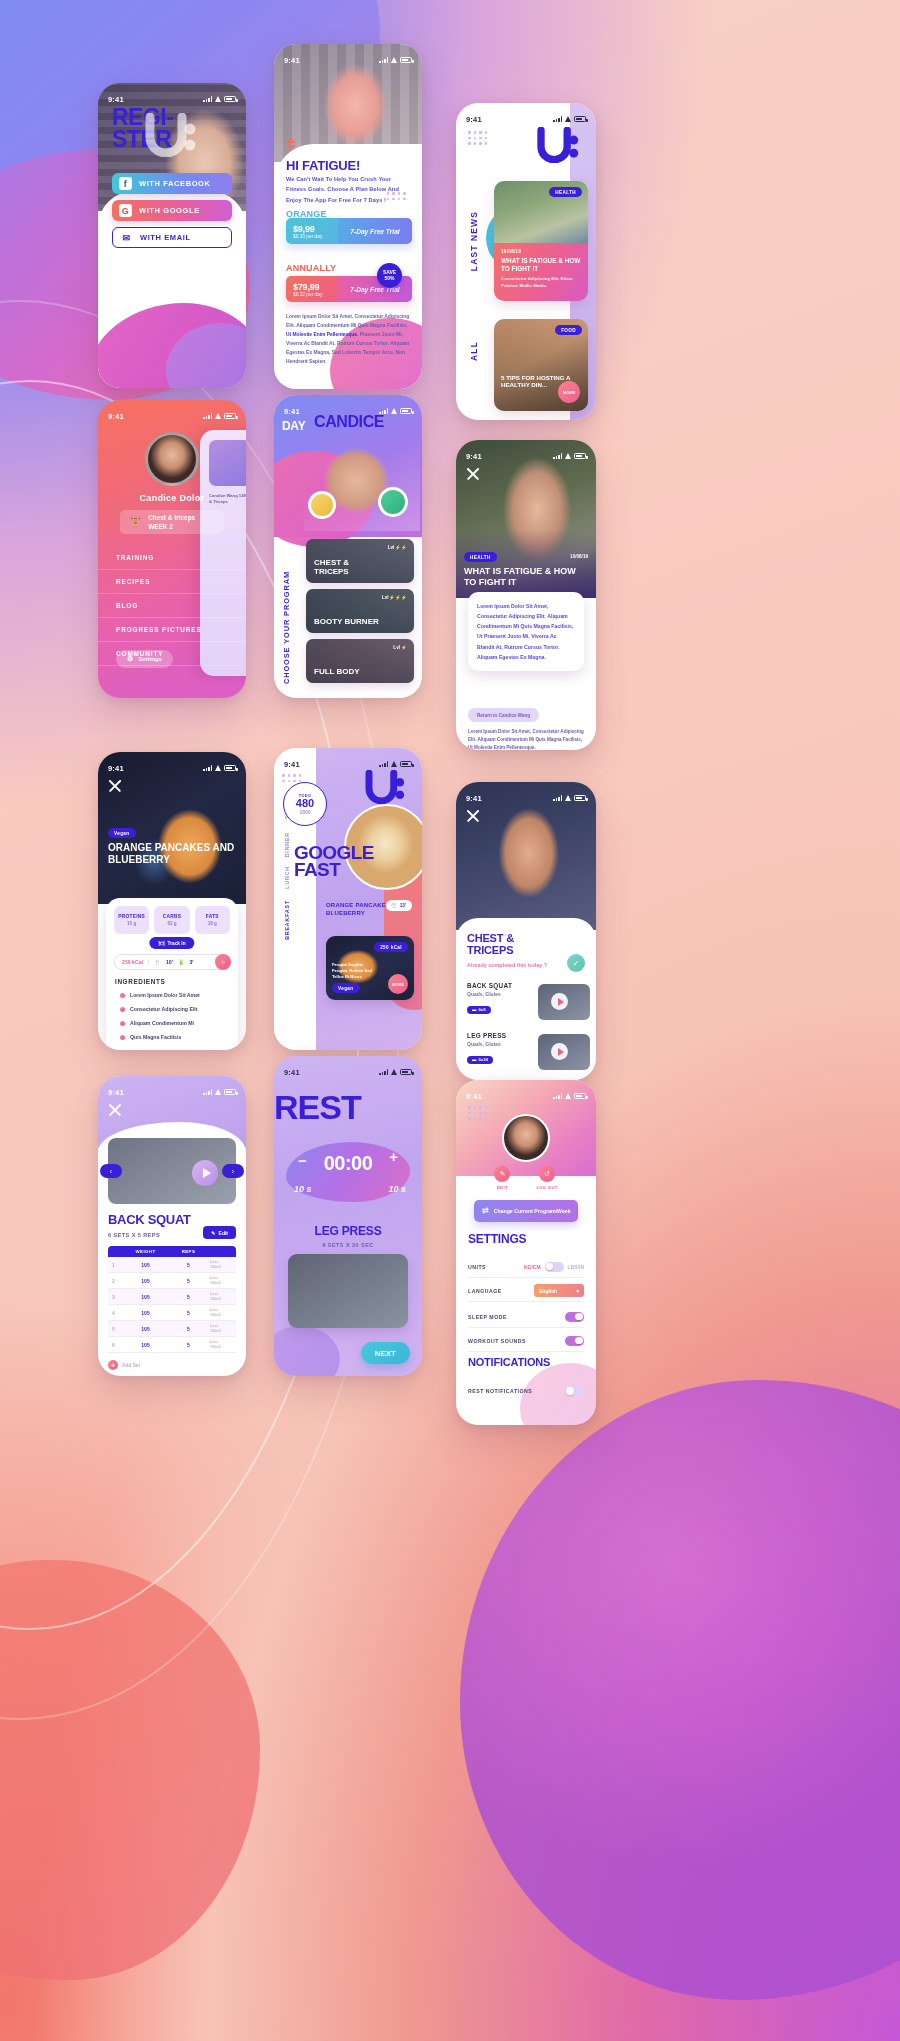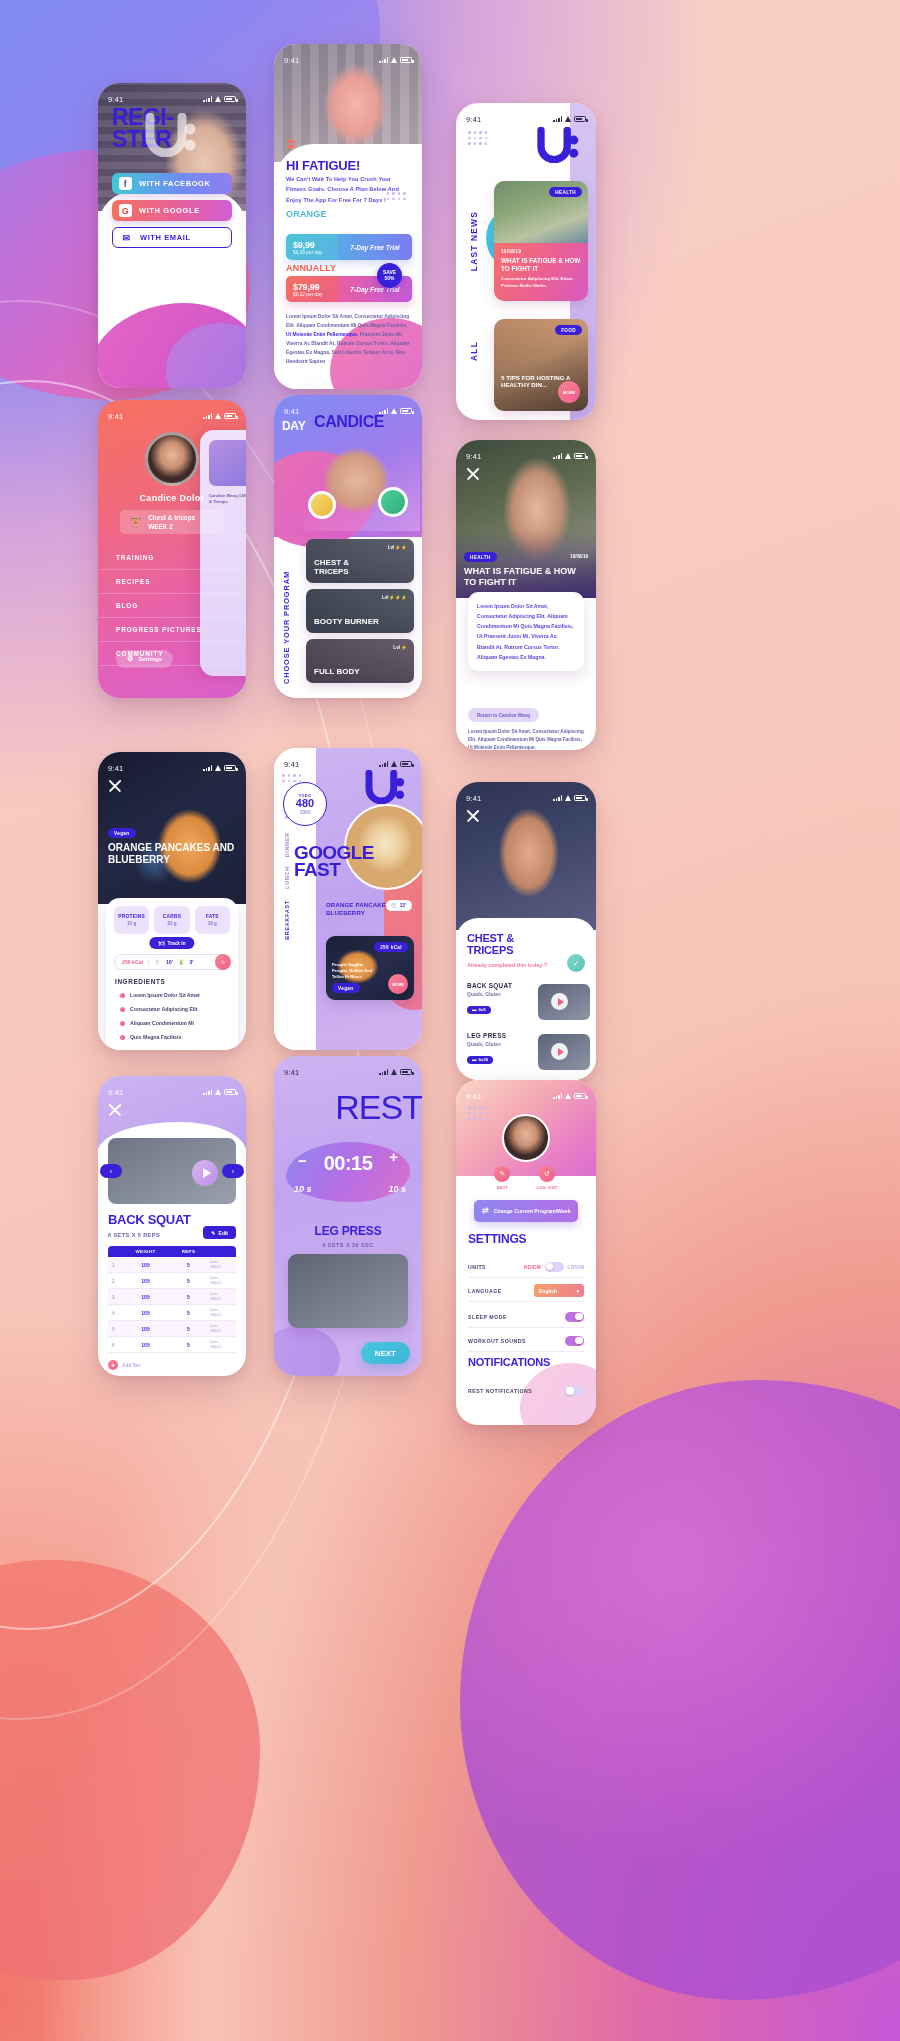--- a/index.html
+++ b/index.html
@@ -51,21 +51,21 @@
 
   
   .phone {
     position:absolute; background:#fff; overflow:hidden;
     border-radius:22px;
     box-shadow: 0 16px 34px rgba(120,60,90,.20), 0 3px 10px rgba(120,60,90,.12);
   }
   .sbar {
     position:absolute; top:0; left:0; right:0; height:20px; z-index:30;
     display:flex; align-items:center; justify-content:space-between;
-    padding:16px 10px; font-size:7.5px; font-weight:400; letter-spacing:.2px;
+    padding:16px 10px; font-size:7.5px; font-weight:700; letter-spacing:.2px;
   }
   .sbar .r { display:flex; align-items:flex-end; gap:2.5px; }
   .bars { display:flex; align-items:flex-end; gap:1px; height:6px; }
   .bars i { width:1.5px; background:currentColor; display:block; border-radius:.5px; }
   .bars i:nth-child(1){height:2px} .bars i:nth-child(2){height:3.2px}
   .bars i:nth-child(3){height:4.4px} .bars i:nth-child(4){height:6px}
   .wifi { width:7px; height:6px; position:relative; }
   .wifi::before{content:"";position:absolute;left:0;bottom:0;width:0;height:0;
     border-left:3.5px solid transparent;border-right:3.5px solid transparent;border-bottom:6px solid currentColor;}
   .batt { width:12px; height:6px; border:1px solid currentColor; border-radius:1.5px; position:relative; }
@@ -145,21 +145,21 @@
   #s2 .lbl.m { top:165px; color:#4ab9d6; }
   #s2 .lbl.a { top:219px; color:#f2604f; }
   .price-row { position:absolute; left:12px; right:10px; height:26px; display:flex; }
   .price-left { width:52px; border-radius:5px 0 0 5px; color:#fff;
     display:flex; flex-direction:column; justify-content:center; padding-left:7px; }
   .price-left b { font-size:9px; font-weight:800; letter-spacing:-.2px; }
   .price-left s { font-size:4.8px; text-decoration:none; opacity:.95; }
   .price-right { flex:1; border-radius:0 5px 5px 0; color:#fff;
     display:flex; align-items:center; justify-content:center;
     font-size:6.6px; font-weight:700; font-style:italic; }
-  #s2 .pm { top:190px; box-shadow:0 4px 8px rgba(90,120,220,.25); }
+  #s2 .pm { top:174px; box-shadow:0 4px 8px rgba(90,120,220,.25); }
   #s2 .pm .price-left { background:linear-gradient(135deg,#4cc4d8,#58b4e2); }
   #s2 .pm .price-right{ background:linear-gradient(90deg,#5aa8e8,#7b7df0); }
   #s2 .pa { top:232px; box-shadow:0 4px 8px rgba(200,80,160,.25); }
   #s2 .pa .price-left { background:linear-gradient(135deg,#f4705f,#ee5f86); }
   #s2 .pa .price-right{ background:linear-gradient(90deg,#e85fa4,#c25ad8); }
   #s2 .save { position:absolute; right:20px; top:219px; width:25px; height:25px; border-radius:50%;
     background:#3a1fd8; color:#fff; font-size:5px; font-weight:800; line-height:1.15;
     display:flex; align-items:center; justify-content:center; text-align:center; z-index:14;
     box-shadow:0 3px 7px rgba(58,31,216,.35); }
   #s2 .lorem { position:absolute; left:12px; right:10px; top:268px;
@@ -424,22 +424,22 @@
   #s10 .add { position:absolute; left:10px; bottom:6px; display:flex; align-items:center; gap:4px;
       font-size:4.8px; font-weight:700; color:#b9a9e4; }
   #s10 .add .pl { width:10px; height:10px; border-radius:50%;
       background:linear-gradient(135deg,#f9838f,#ee5f8d); color:#fff; font-size:7px;
       display:flex; align-items:center; justify-content:center; }
   #s10 .close-x::before,#s10 .close-x::after{ background:#fff; }
 
   
   #s11 { left:274px; top:1056px; width:148px; height:320px;
       background:linear-gradient(170deg,#cdb4f2 0%,#c0a5ef 40%,#d2b2f1 100%); }
-  #s11 .rest { position:absolute; left:0; right:0; top:34px; text-align:right;
-      font-size:34px; font-weight:400; color:#3a1fd8; letter-spacing:-1px; line-height:1; }
+  #s11 .rest { position:absolute; left:0; right:0; top:34px; text-align:left;
+      font-size:34px; font-weight:700; color:#3a1fd8; letter-spacing:-1px; line-height:1; }
   #s11 .blob { position:absolute; left:12px; top:86px; width:124px; height:60px;
       border-radius:52% 48% 46% 54% / 58% 48% 52% 42%;
       background:linear-gradient(120deg,#8f86f0 0%,#b56fe6 50%,#d96fc8 100%); }
   #s11 .tm { position:absolute; left:0; right:0; top:96px; text-align:center;
       font-size:20px; font-weight:800; color:#fff; letter-spacing:-.5px; }
   #s11 .mn { position:absolute; left:20px; top:128px; color:#fff; font-size:9px; font-weight:800; font-style:italic; }
   #s11 .pl { position:absolute; right:24px; top:92px; color:#fff; font-size:15px; font-weight:800; }
   #s11 .pls { position:absolute; right:16px; top:128px; color:#fff; font-size:9px; font-weight:800; font-style:italic; }
   #s11 .mns { position:absolute; left:24px; top:96px; color:#fff; font-size:15px; font-weight:800; }
   #s11 .h { position:absolute; left:0; right:0; top:168px; text-align:center;
@@ -1048,21 +1048,21 @@
           <i></i>
           <i></i>
         </span>
       <span class="wifi"></span>
       <span class="batt"></span>
     </span>
   </div>
   <div class="rest">REST</div>
   <div class="blob"></div>
   <div class="mns">−</div>
-  <div class="tm">00:15</div>
+  <div class="tm">00:00</div>
   <div class="pl">+</div>
   <div class="mn">10 s</div>
   <div class="pls">10 s</div>
   <div class="h">LEG PRESS</div>
   <div class="sub">6 SETS X 30 SEC</div>
   <div class="vid"></div>
   <div class="next">NEXT</div>
 </div>
 
 <div class="phone" id="s12">

